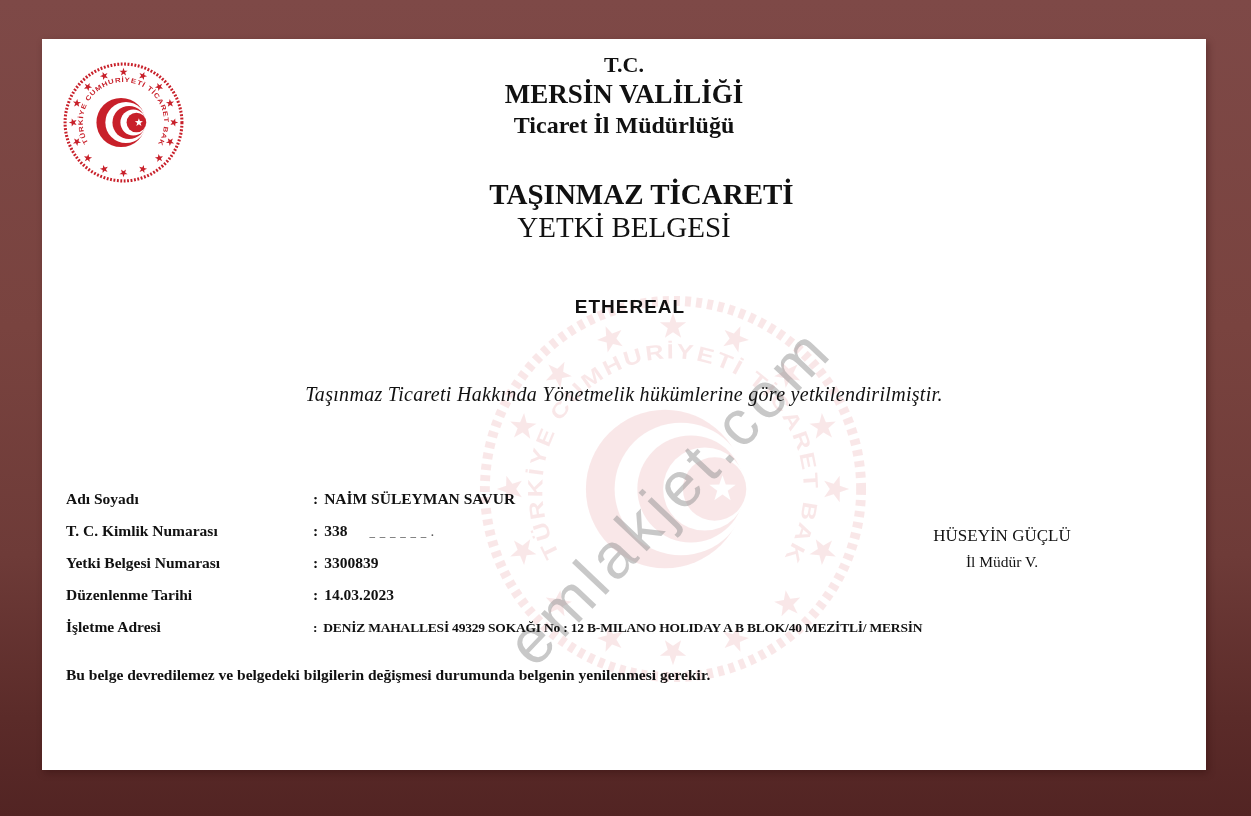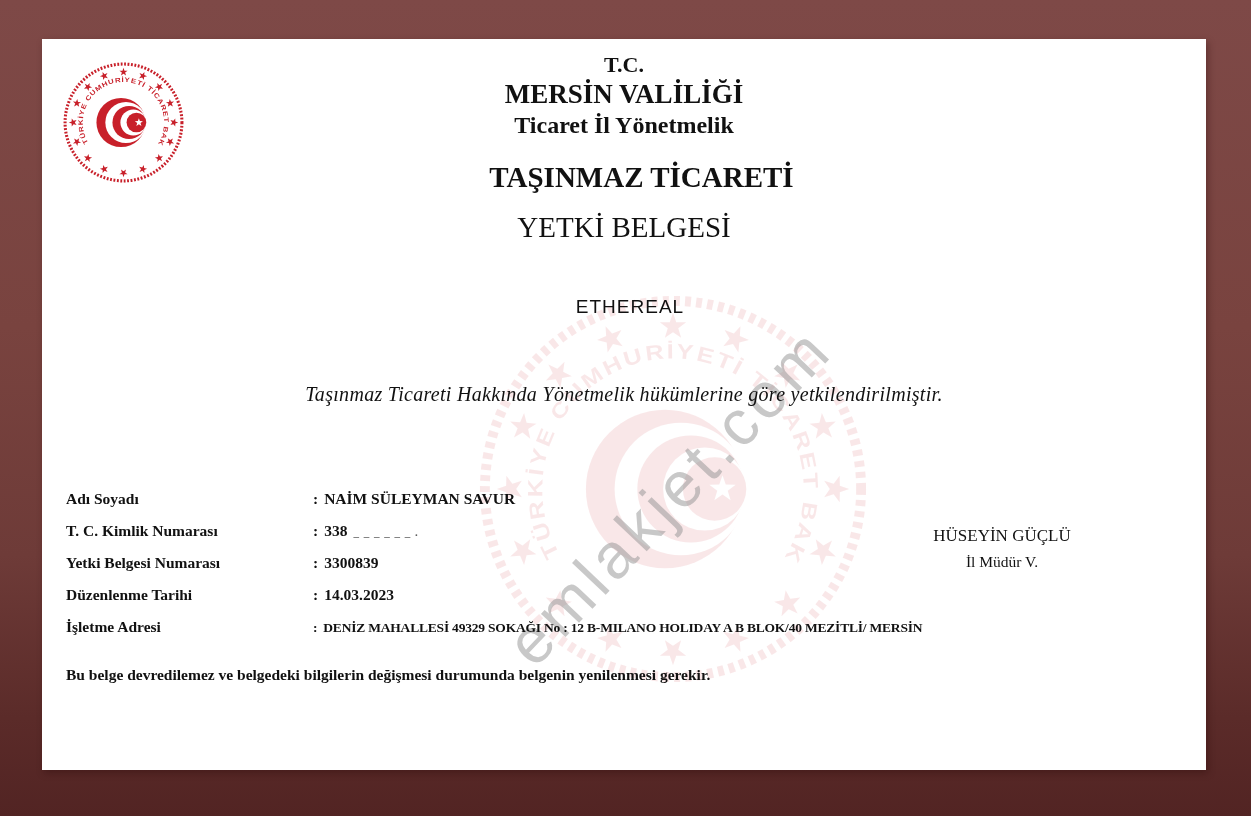--- a/index.html
+++ b/index.html
@@ -23,32 +23,32 @@
     font-size:64px; letter-spacing:5px; color:rgba(150,150,150,.52); white-space:nowrap;
   }
   .content { position:absolute; inset:0; z-index:3; }
   
   .logo { position:absolute; left:20px; top:22px; width:123px; height:123px; }
   
   .ctr { position:absolute; left:0; width:100%; text-align:center; color:#111; }
   .h-tc        { top:13px;  font-size:22px; font-weight:bold; }
   .h-valilik   { top:40px;  font-size:27px; font-weight:bold; }
   .h-mudurluk  { top:73px;  font-size:24px; font-weight:bold; }
-  .h-title1    { top:122px; font-size:29px; font-weight:bold;padding-left:35px; }
+  .h-title1    { top:139px; font-size:29px; font-weight:bold;padding-left:35px; }
   .h-title2    { top:172px; font-size:29px; font-weight:normal; }
   .h-business  { top:257px; font-family:"Liberation Sans","DejaVu Sans",sans-serif;
-                 font-size:19px; font-weight:normal; letter-spacing:1px;padding-left:12px; }
+                 font-size:19px; font-weight:bold; letter-spacing:1px;padding-left:12px; }
   .h-statement { top:344px; font-size:20px; font-style:italic; letter-spacing:.3px; }
   
   .row { position:absolute; left:0; width:100%; height:22px; }
   .lab { position:absolute; left:24px;  font-size:15.5px; font-weight:bold; color:#111; white-space:nowrap; }
   .val { position:absolute; left:271px; font-size:15.5px; font-weight:bold; color:#111; white-space:nowrap; }
   .val .colon { margin-right:6px; }
   .val-sm { font-size:13.5px; letter-spacing:-.2px; }
-  .masked { font-size:11px; color:#5a5a5a; letter-spacing:1px; margin-left:6px; }
+  .masked { font-size:11px; color:#5a5a5a; letter-spacing:1px; margin-left:22px; }
   .note   { position:absolute; left:24px; top:611px; font-size:15.5px; font-weight:bold; color:#111;margin-top:16px; }
   .verify { position:absolute; left:24px; top:640px; font-size:15.5px; font-style:italic; color:#111; }
   
   .sig { position:absolute; left:845px; top:487px; width:230px; text-align:center; color:#111; }
   .sig-name  { font-size:17px; }
   .sig-title { font-size:15.5px; margin-top:7px; }
 </style>
 </head>
 <body>
 
@@ -132,21 +132,21 @@
     <div class="wm-text">emlakjet.com</div>
 
     <div class="content">
 
       <svg class="logo" viewBox="0 0 200 200">
         <use href="#emblem"></use>
       </svg>
 
       <div class="ctr h-tc">T.C.</div>
       <div class="ctr h-valilik">MERSİN VALİLİĞİ</div>
-      <div class="ctr h-mudurluk">Ticaret İl Yönetmelik</div>
+      <div class="ctr h-mudurluk">Ticaret İl Müdürlüğü</div>
       <div class="ctr h-title1">TAŞINMAZ TİCARETİ</div>
       <div class="ctr h-title2">YETKİ BELGESİ</div>
       <div class="ctr h-business">ETHEREAL</div>
       <div class="ctr h-statement">Taşınmaz Ticareti Hakkında Yönetmelik hükümlerine göre yetkilendirilmiştir.</div>
 
       <div class="row" style="top:451px">
         <span class="lab">Adı Soyadı</span>
         <span class="val"><span class="colon">:</span><span>NAİM SÜLEYMAN SAVUR</span></span>
       </div>
       <div class="row" style="top:483px">

